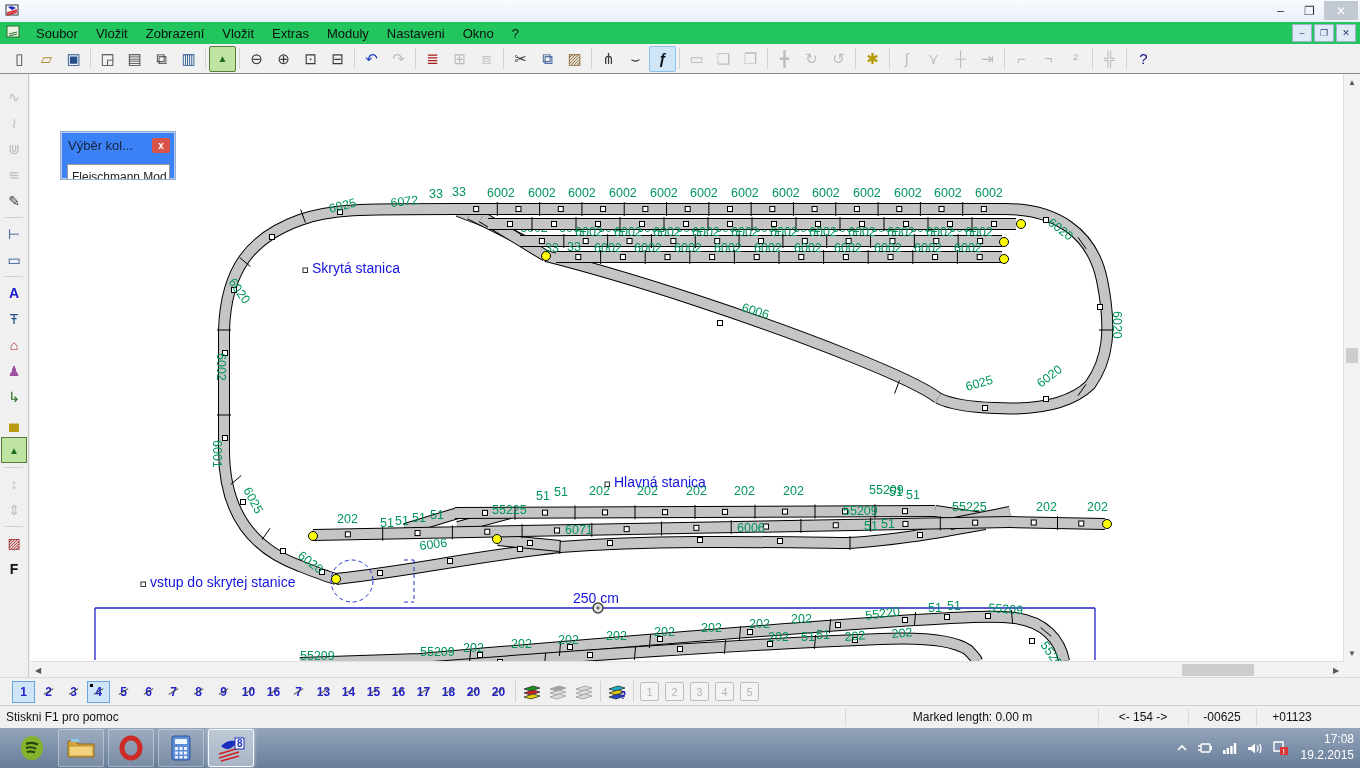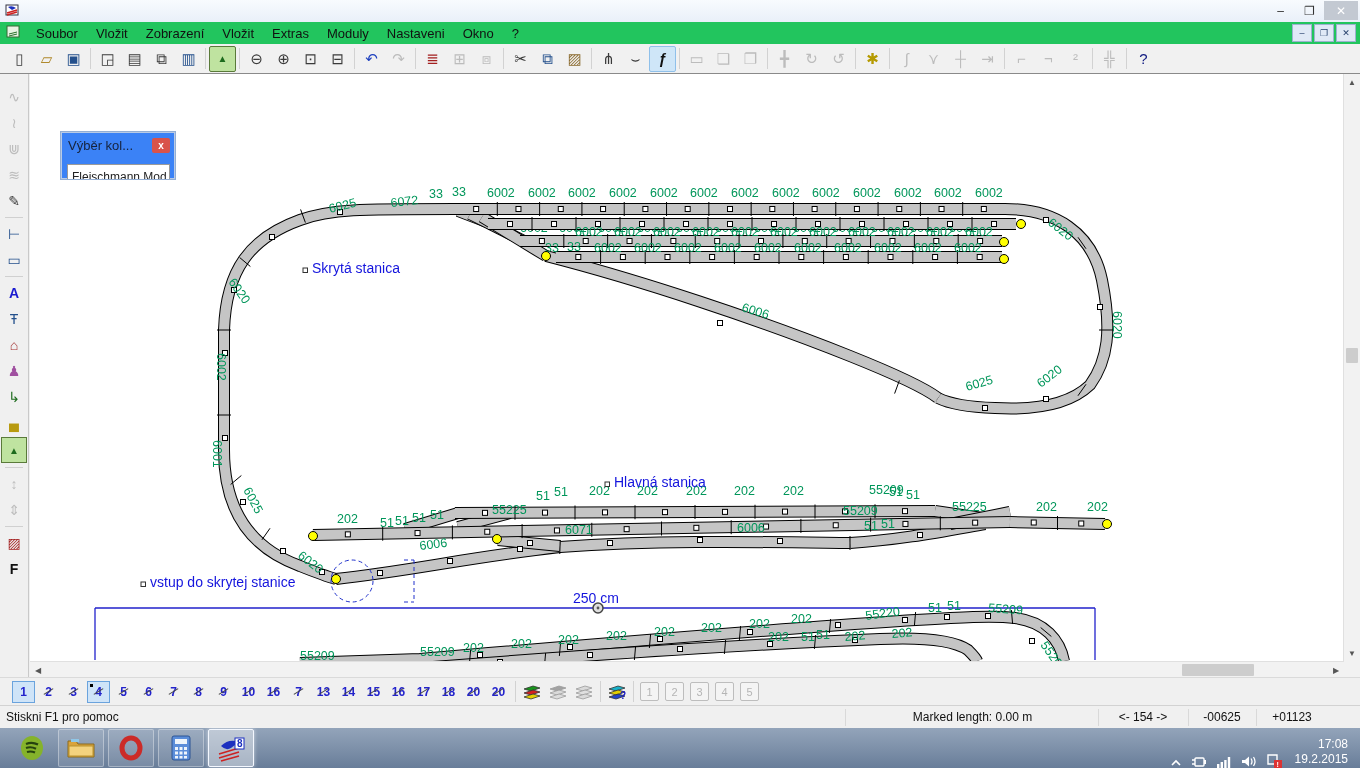--- a/index.html
+++ b/index.html
@@ -71,21 +71,21 @@
   .shelp{position:absolute;left:6px;top:4px}
   .sdiv{position:absolute;top:3px;bottom:3px;width:1px;background:#d9d9d9}
   .scell{position:absolute;top:4px;text-align:center}
   
   .taskbar{position:absolute;left:0;top:728px;width:100%;height:40px;
     background:linear-gradient(#93a4ba 0%,#7c8fa8 55%,#687d99 100%)}
   .apps{position:absolute;left:10px;top:1px;height:38px;display:flex;align-items:center;gap:4px}
   .app{width:44px;height:36px;display:flex;align-items:center;justify-content:center;border-radius:2px}
   .app.frame{background:rgba(255,255,255,.10);border:1px solid rgba(255,255,255,.35)}
   .app.active{background:rgba(255,255,255,.42);border:1px solid #f4f8ff;box-shadow:0 0 4px rgba(255,255,255,.6)}
-  .tray{position:absolute;right:6px;top:0;height:40px;display:flex;align-items:flex-end;gap:9px}
+  .tray{position:absolute;right:0;top:0;height:40px;display:flex;align-items:center;gap:9px}
   .trayic{display:flex;align-items:center;justify-content:center}
   .clock{color:#fff;font-size:12px;text-align:right;line-height:1.3;margin-left:4px;margin-right:6px}
 </style>
 </head>
 <body>
 
 <div class="titlebar">
   <span class="ticon">
     <svg width="15" height="15">
         <rect x="1" y="2" width="12" height="10" fill="#fff" stroke="#334"></rect>

